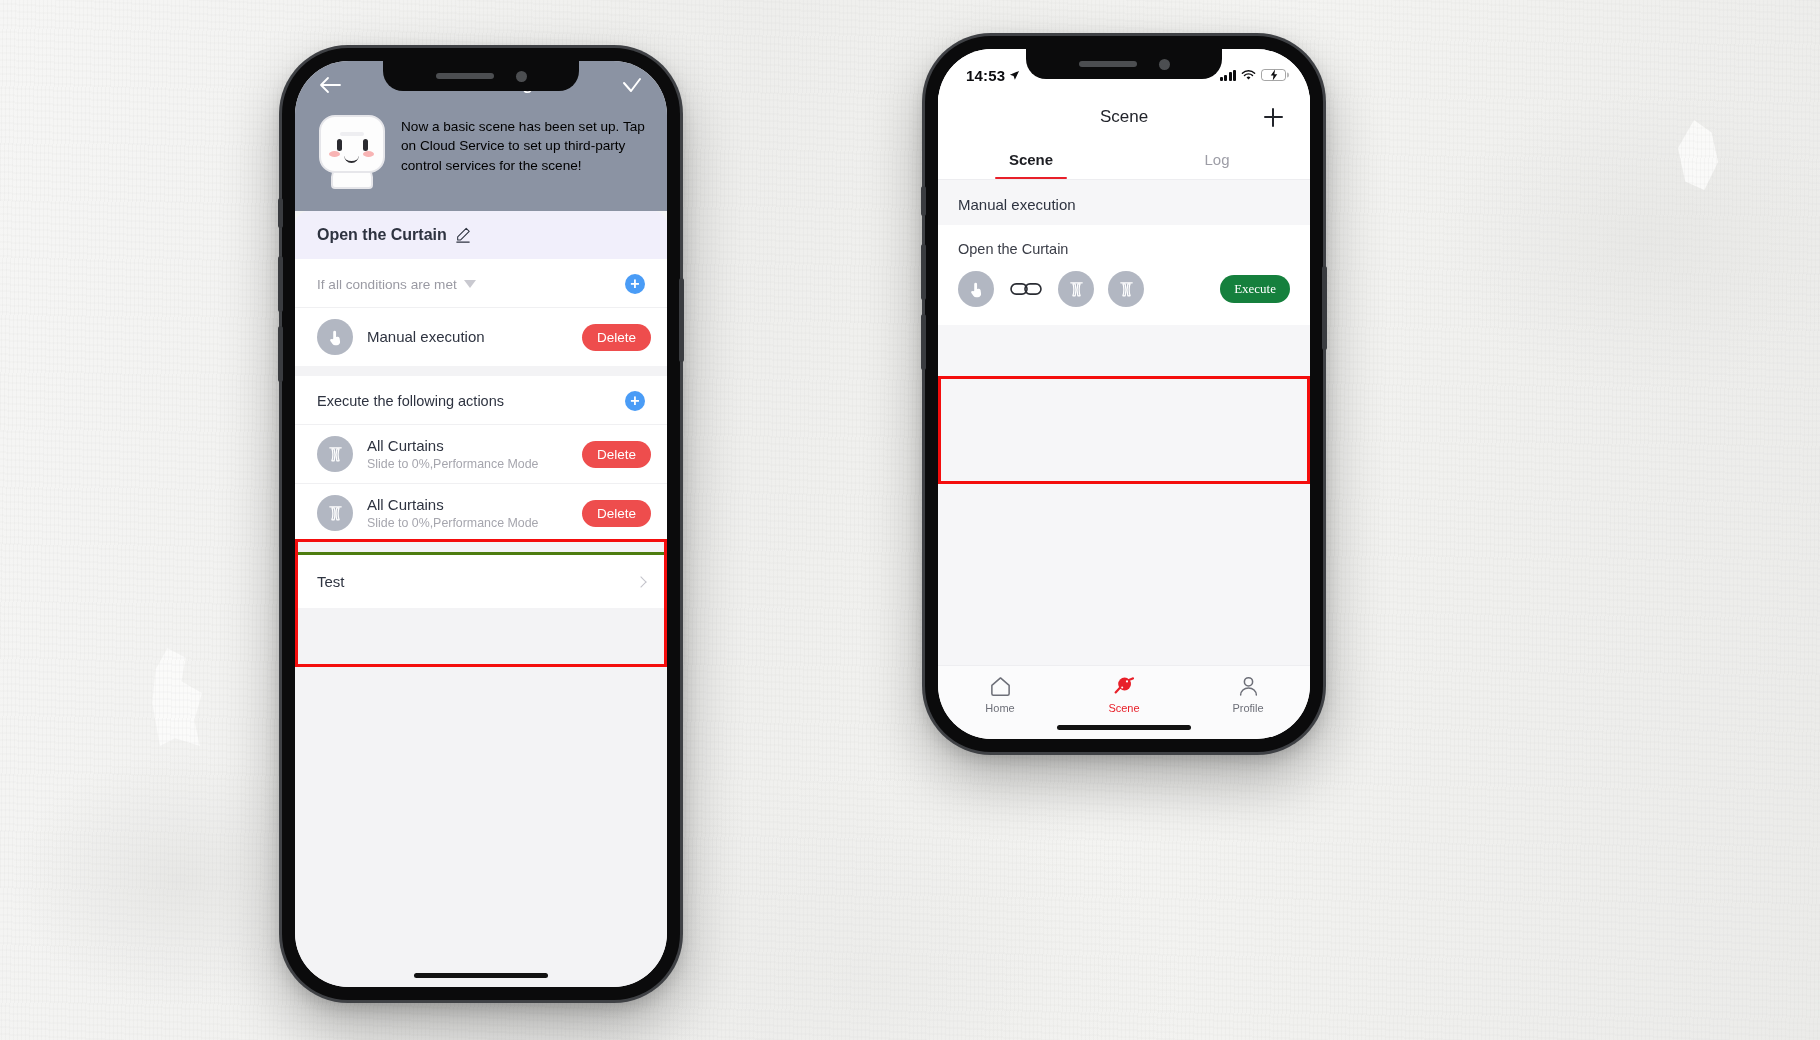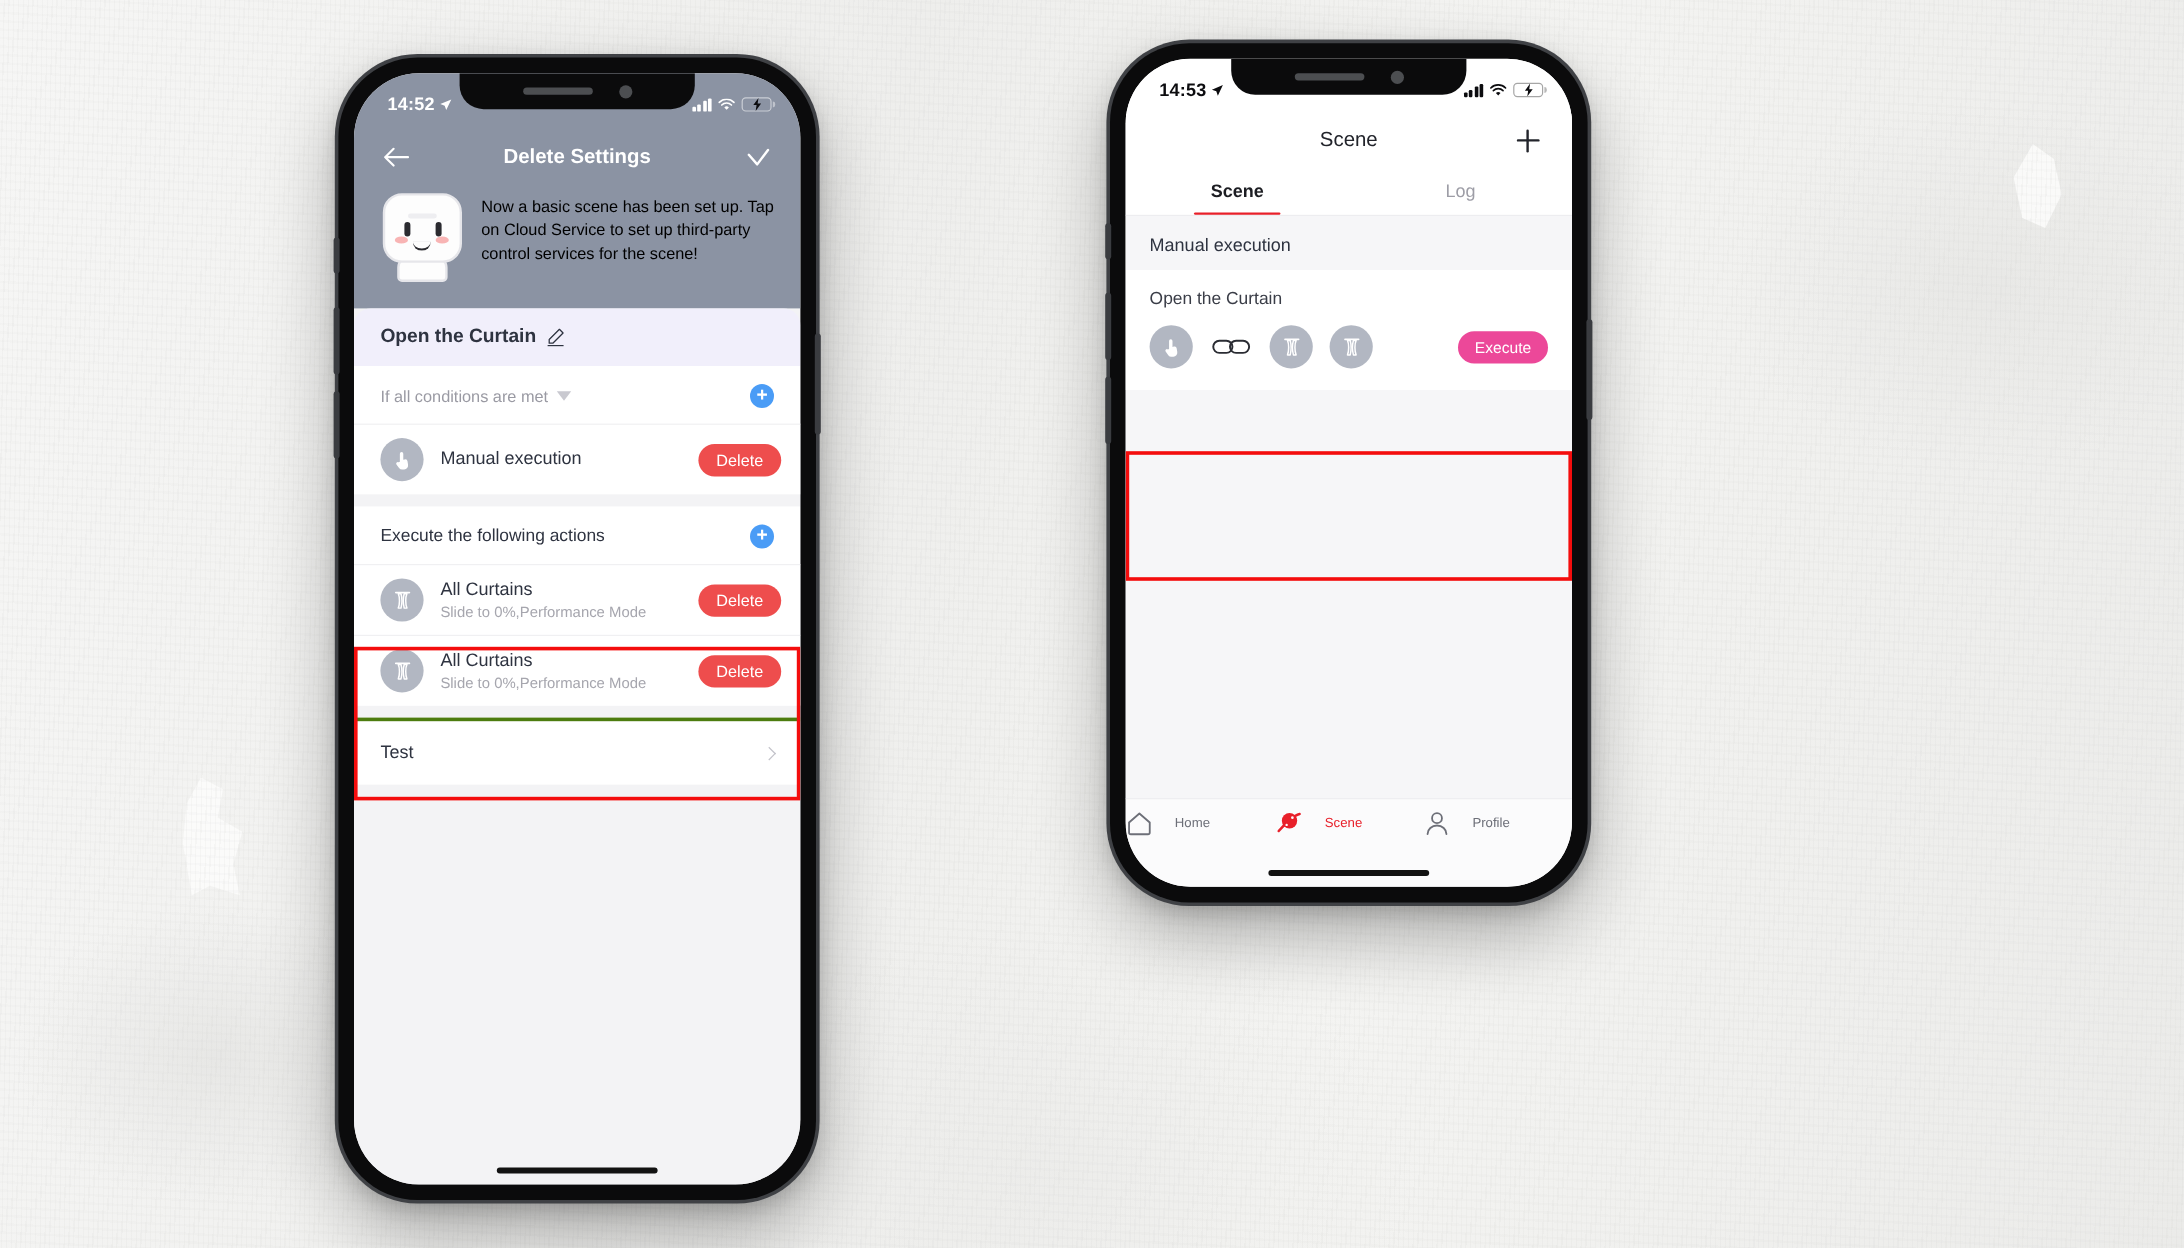--- a/index.html
+++ b/index.html
@@ -401,44 +401,44 @@
     display: flex; align-items: center; justify-content: center;
     flex: none;
   }
   .icon-plain {
     width: 36px; height: 36px;
     display: flex; align-items: center; justify-content: center;
     flex: none;
   }
   .execute-btn {
     margin-left: auto;
-    background: #ec4899;
+    background: #15803d;
     color: #fff;
     border: none; border-radius: 15px;
     padding: 6px 14px;
     font-size: 13px;
-    font-family: Liberation Sans, sans-serif;
+    font-family: Liberation Serif, serif;
     cursor: pointer;
   }
   #hl-right-scene {
     left: 0px; top: 196px; right: 0px; height: 108px;
   }
 
   .tabbar {
     height: 74px;
     background: #fbfbfc;
     border-top: 1px solid #eeeef1;
     display: flex;
     align-items: flex-start;
     padding-top: 9px;
   }
   .tabbar-item {
     flex: 1;
-    display: flex; flex-direction: row;
-    align-items: center; gap: 18px;
+    display: flex; flex-direction: column;
+    align-items: center; gap: 5px;
     cursor: pointer;
   }
   .tabbar-item .tb-label { font-size: 11px; color: #6d6f78; }
   .tabbar-item.active .tb-label { color: #e8202a; }
 </style>
 </head>
 <body>
 
 <div id="backdrop">
   <div class="paint-chip chip-a"></div>
@@ -452,48 +452,20 @@
   <div class="btn-side power-btn"></div>
 
   <div class="screen" id="screen-left">
     <div class="notch">
       <div class="speaker"></div>
       <div class="camera"></div>
     </div>
 
     <div class="l-top">
 
-      <div class="statusbar">
-        <div class="status-left">
-          <span>14:52</span>
-          <svg class="loc-arrow" viewBox="0 0 12 12">
-            <path d="M11 1 L1 5.2 L5 6.6 L6.4 10.6 Z" fill="#ffffff"></path>
-          </svg>
-        </div>
-        <div class="status-right">
-          <span class="sig-bars">
-              <i></i>
-              <i></i>
-              <i></i>
-              <i></i>
-            </span>
-          <svg width="15" height="11" viewBox="0 0 16 12">
-            <path d="M8 10.4 L5.9 8.2 a3 3 0 0 1 4.2 0 Z" fill="#fff"></path>
-            <path d="M3.6 6.0 a6.2 6.2 0 0 1 8.8 0" stroke="#fff" stroke-width="1.5" fill="none" stroke-linecap="round"></path>
-            <path d="M1.3 3.6 a9.4 9.4 0 0 1 13.4 0" stroke="#fff" stroke-width="1.5" fill="none" stroke-linecap="round"></path>
-          </svg>
-          <span class="battery">
-            <span class="nub"></span>
-            <span class="fill" style="width:64%"></span>
-            <svg class="bolt" viewBox="0 0 10 12">
-                <path d="M6.2 0 L1.4 6.6 H4.4 L3.6 12 L8.6 5.2 H5.4 Z" fill="#0c0c0f"></path>
-              </svg>
-          </span>
-        </div>
-      </div>
 
       <div class="navbar-left">
         <div class="back-arrow">
           <svg width="22" height="18" viewBox="0 0 22 18">
             <path d="M9 2 L2 9 L9 16 M2 9 H21" stroke="#ffffff" stroke-width="1.8" fill="none" stroke-linecap="round" stroke-linejoin="round"></path>
           </svg>
         </div>
         <div class="nav-title">Delete Settings</div>
         <div class="check-btn">
           <svg width="22" height="18" viewBox="0 0 22 18">

